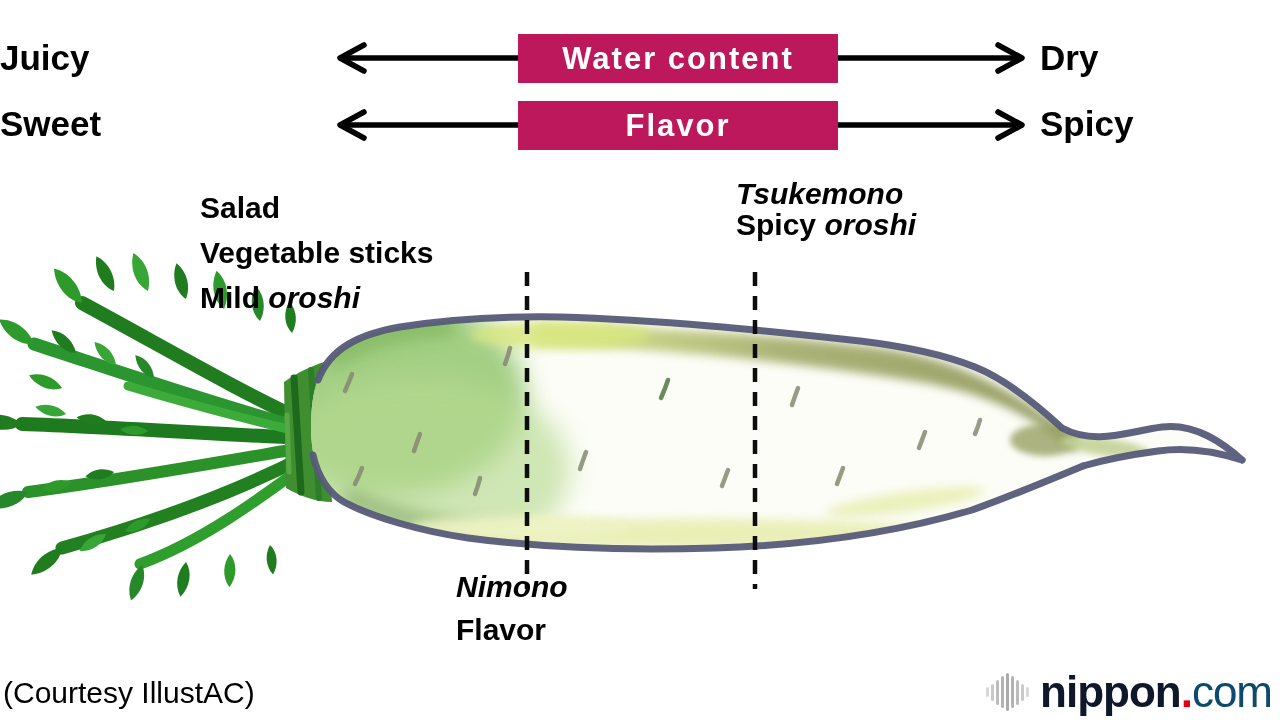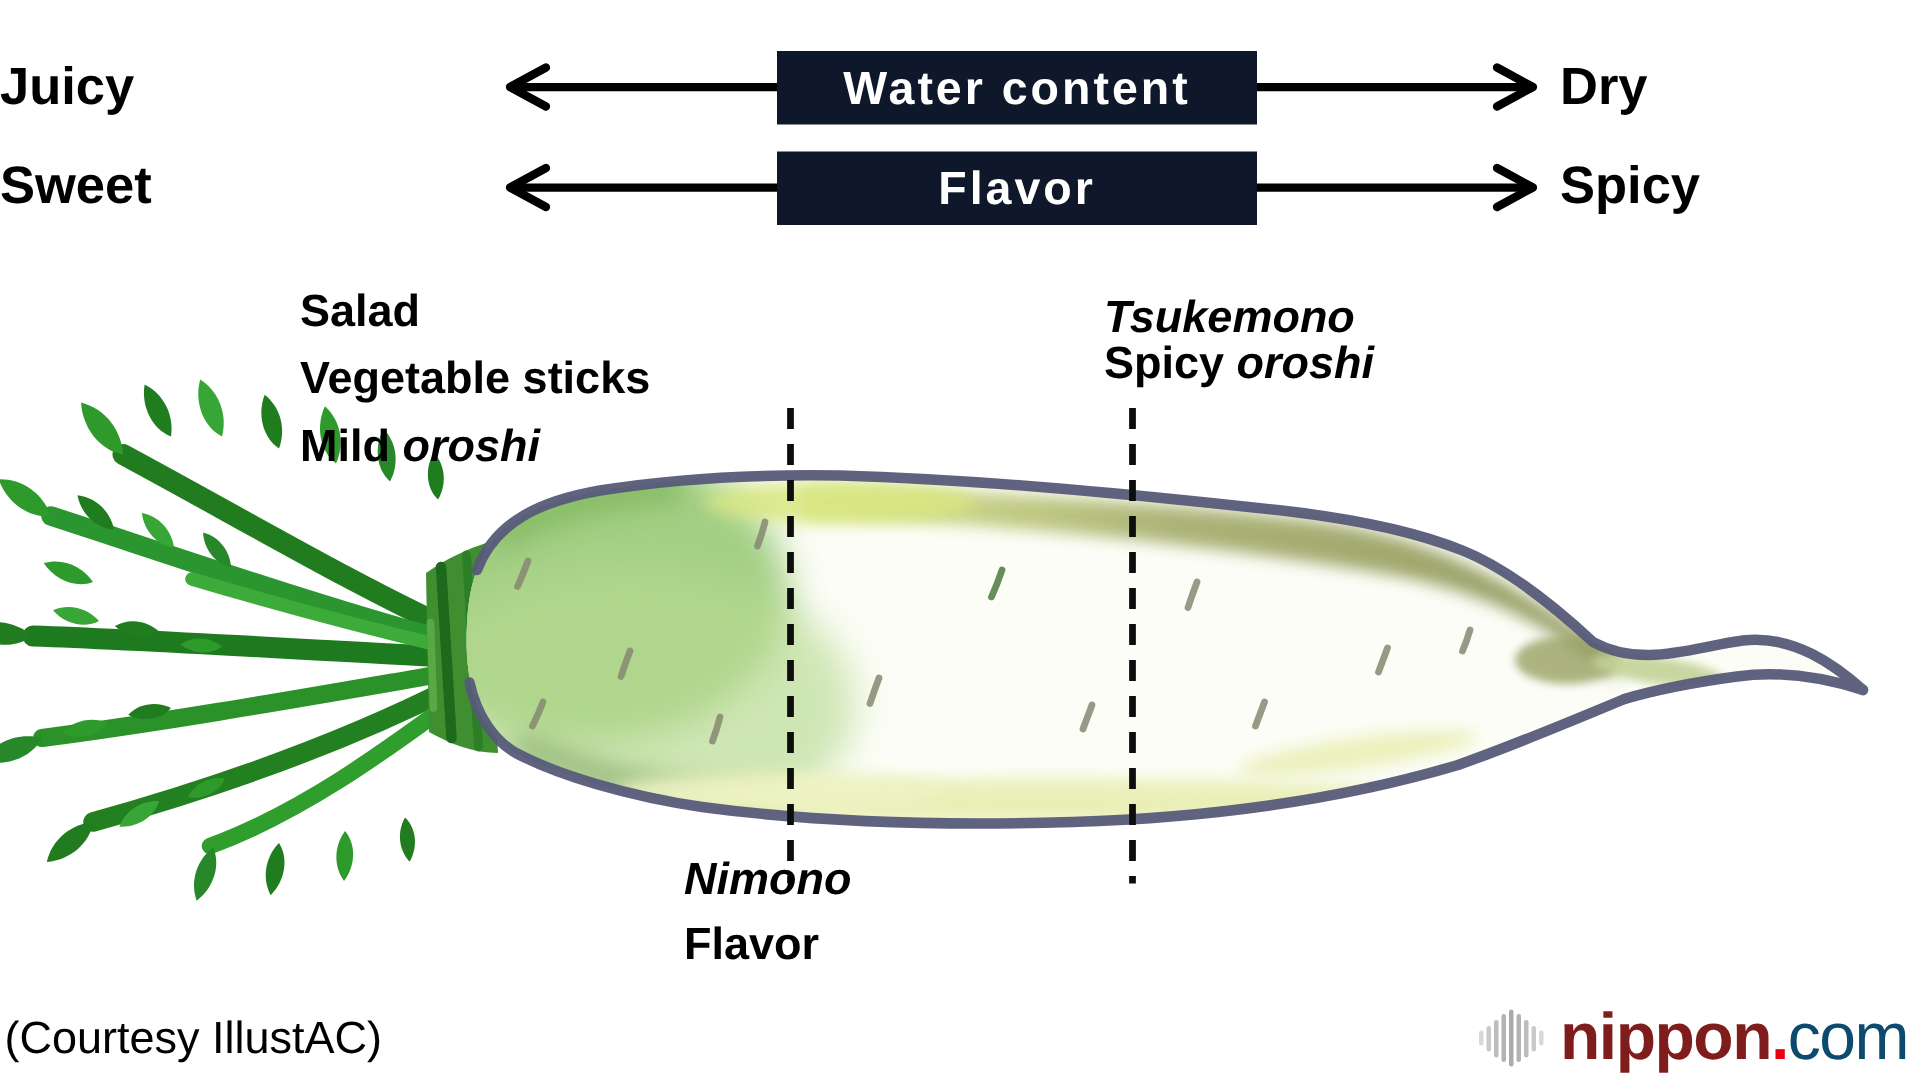--- a/index.html
+++ b/index.html
@@ -11,42 +11,42 @@
   }
   .stage{position:absolute;inset:0;}
   svg.art{position:absolute;left:0;top:0;z-index:1;}
   .txt{position:absolute;z-index:3;font-weight:700;color:#000;white-space:nowrap;}
   
   .scale-word{font-size:35px;line-height:40px;}
   .scale-word.left{left:0;width:312px;text-align:left;}
   .scale-word.right{left:1040px;}
   .scale-box{
     position:absolute;z-index:2;left:518px;width:320px;height:49px;
-    background:#0f172a;color:#fff;display:flex;align-items:center;justify-content:center;
+    background:#be185d;color:#fff;display:flex;align-items:center;justify-content:center;
     font-size:31px;font-weight:700;letter-spacing:2px;white-space:nowrap;
   }
   
   .sec{font-size:30px;text-align:left;width:360px;}
   .sec .ln{display:block;}
   .sec.left-group{left:200px;top:185px;line-height:45px;}
-  .sec.right-group{left:736px;top:196px;line-height:31px;}
+  .sec.right-group{left:736px;top:178px;line-height:31px;}
   .sec.right-group .ln3{}
   .sec.bottom-group{left:456px;top:571px;line-height:32px;}
   .sec.bottom-group .ln3{margin-top:11px;}
   .it{font-style:italic;}
   
   .credit{left:3px;top:676px;font-size:30px;font-weight:400;line-height:34px;}
   .logo{
     position:absolute;z-index:3;right:8px;top:668px;height:48px;
     display:flex;align-items:center;gap:11px;
   }
   .logo-bars{display:flex;align-items:center;gap:2px;height:40px;}
   .logo-bars span{display:block;width:3px;border-radius:2px;}
   .logo-word{font-size:44px;line-height:44px;letter-spacing:-1px;white-space:nowrap;}
-  .logo-brand{font-weight:700;color:#7f1d1d;}
+  .logo-brand{font-weight:700;color:#0f172a;}
   .logo-dot{font-weight:700;color:#e60012;}
   .logo-tld{font-weight:400;color:#0c4a6e;}
 </style>
 </head>
 <body>
 
 <div class="stage">
 
   <svg class="art" width="1280" height="720" viewBox="0 0 1280 720">
     <defs>

